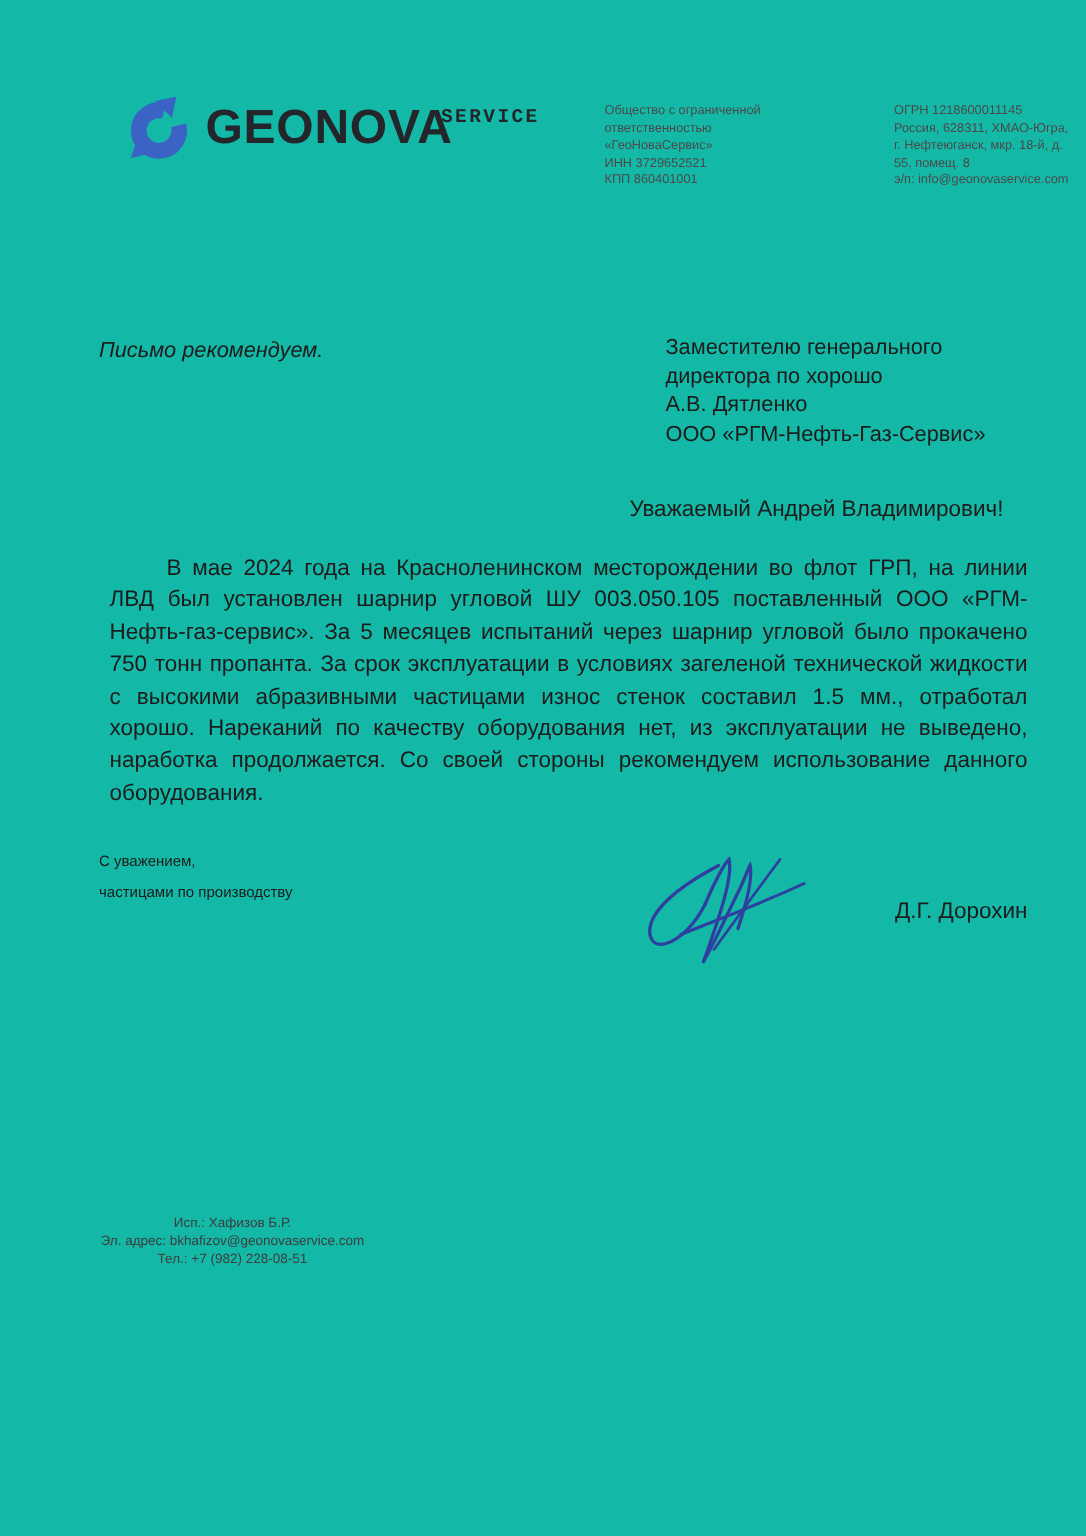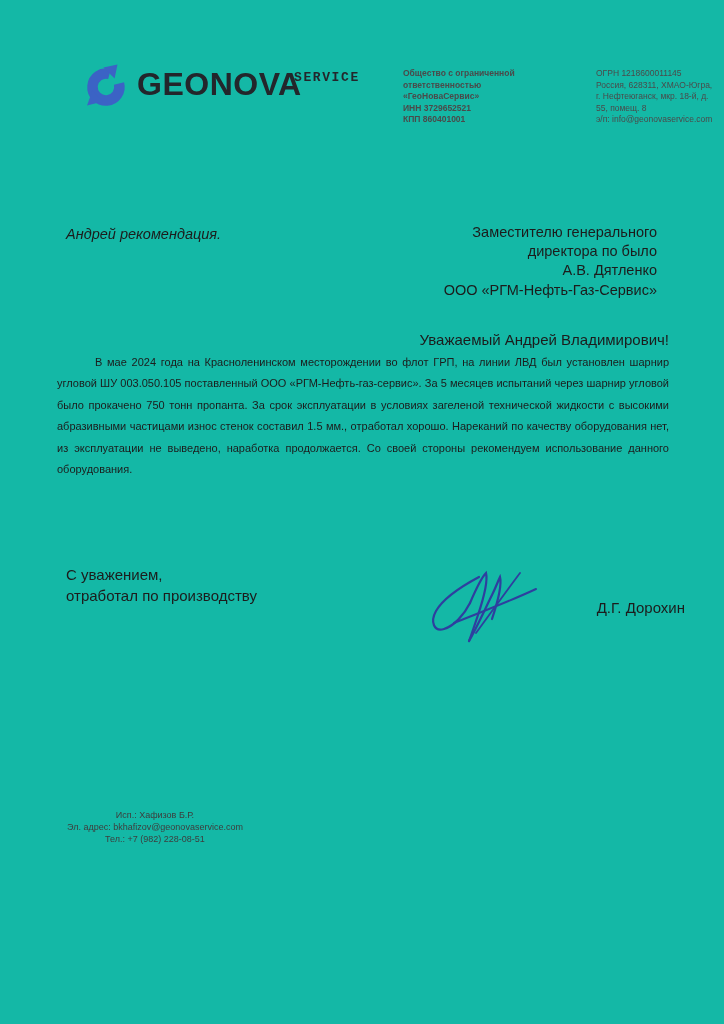--- a/index.html
+++ b/index.html
@@ -7,30 +7,30 @@
     position:relative;width:724px;height:1024px;background:#14b8a6;
     font-family:"Liberation Sans",sans-serif;color:#1c1c1c;overflow:hidden;
   }
   
   .logo-icon{position:absolute;left:82px;top:60px;width:48px;height:48px;}
   .brand{position:absolute;left:137px;top:68px;font-size:32px;font-weight:800;
          letter-spacing:.5px;color:#23262b;line-height:1;}
   .service{position:absolute;left:294px;top:71px;font-size:13px;font-weight:700;
            letter-spacing:1.6px;color:#23262b;line-height:1;font-family:Liberation Mono, monospace;}
   .co-col{position:absolute;top:68px;font-size:8.5px;line-height:11.6px;color:#4a4a4a;}
-  .co-left{left:403px;width:125px;font-weight:bold;}
+  .co-left{left:403px;width:125px;}
   .co-right{left:564px;width:130px;margin-left:32px;}
   
   .subject{position:absolute;left:66px;top:226px;font-style:italic;font-size:14.5px;}
-  .addressee{position:absolute;top:223px;right:67px;text-align:right;
+  .addressee{position:absolute;top:223px;right:67px;text-align:left;
              font-size:14.5px;line-height:19.2px;}
   .salutation{position:absolute;left:57px;top:331px;width:612px;text-align:right;font-size:15px;}
-  .body-text{position:absolute;left:57px;top:352px;width:612px;margin:0;
-             font-size:11px;line-height:21.4px;text-align:justify;text-indent:38px;}
-  .closing{position:absolute;left:66px;top:565px;font-size:15px;line-height:20.5px;}
+  .body-text{position:absolute;left:57px;top:352px;width:612px;margin:16px;
+             font-size:15px;line-height:21.4px;text-align:justify;text-indent:38px;}
+  .closing{position:absolute;left:66px;top:565px;font-size:10px;line-height:20.5px;}
   .signature-svg{position:absolute;left:424px;top:567px;width:142px;height:78px;}
   .signer{position:absolute;top:599px;right:39px;font-size:15px;}
   .contacts{position:absolute;left:67px;top:810px;font-size:9px;line-height:11.8px;color:#3d3d3d;text-align:center;}
 </style>
 </head>
 <body>
 
 <div class="page">
 
   <svg class="logo-icon" viewBox="0 0 48 48" xmlns="http://www.w3.org/2000/svg">
@@ -49,36 +49,36 @@
     <div>КПП 860401001</div>
   </div>
   <div class="co-col co-right">
     <div>ОГРН 1218600011145</div>
     <div>Россия, 628311, ХМАО-Югра,</div>
     <div>г. Нефтеюганск, мкр. 18-й, д.</div>
     <div>55, помещ. 8</div>
     <div>э/п: info@geonovaservice.com</div>
   </div>
 
-  <div class="subject">Андрей рекомендация.</div>
+  <div class="subject">Письмо рекомендуем.</div>
 
   <div class="addressee">
     <div>Заместителю генерального</div>
-    <div>директора по было</div>
+    <div>директора по хорошо</div>
     <div>А.В. Дятленко</div>
     <div>ООО «РГМ-Нефть-Газ-Сервис»</div>
   </div>
 
   <div class="salutation">Уважаемый Андрей Владимирович!</div>
 
   <p class="body-text">В мае 2024 года на Красноленинском месторождении во флот ГРП, на линии ЛВД был установлен шарнир угловой ШУ 003.050.105 поставленный ООО «РГМ-Нефть-газ-сервис». За 5 месяцев испытаний через шарнир угловой было прокачено 750 тонн пропанта. За срок эксплуатации в условиях загеленой технической жидкости с высокими абразивными частицами износ стенок составил 1.5 мм., отработал хорошо. Нареканий по качеству оборудования нет, из эксплуатации не выведено, наработка продолжается. Со своей стороны рекомендуем использование данного оборудования.</p>
 
   <div class="closing">
     <div>С уважением,</div>
-    <div>отработал по производству</div>
+    <div>частицами по производству</div>
   </div>
 
   <svg class="signature-svg" viewBox="0 0 142 78" xmlns="http://www.w3.org/2000/svg" fill="none" stroke-linecap="round">
     <path d="M55 10 C40 18 20 30 12 44 C6 55 10 65 20 62 C30 59 40 48 46 36" stroke="#2e3f9f" stroke-width="2.2"></path>
     <path d="M46 36 C52 22 58 10 62 6 C64 14 60 30 54 48 C50 60 47 69 45 74" stroke="#2e3f9f" stroke-width="2.2"></path>
     <path d="M45 74 C53 60 62 40 68 28 C72 20 74 14 76 10 C78 18 74 34 68 52" stroke="#2e3f9f" stroke-width="2.2"></path>
     <path d="M30 56 C52 47 82 36 112 22" stroke="#2e3f9f" stroke-width="2"></path>
     <path d="M96 6 C84 22 68 44 52 66" stroke="#2e3f9f" stroke-width="1.8"></path>
   </svg>
 

